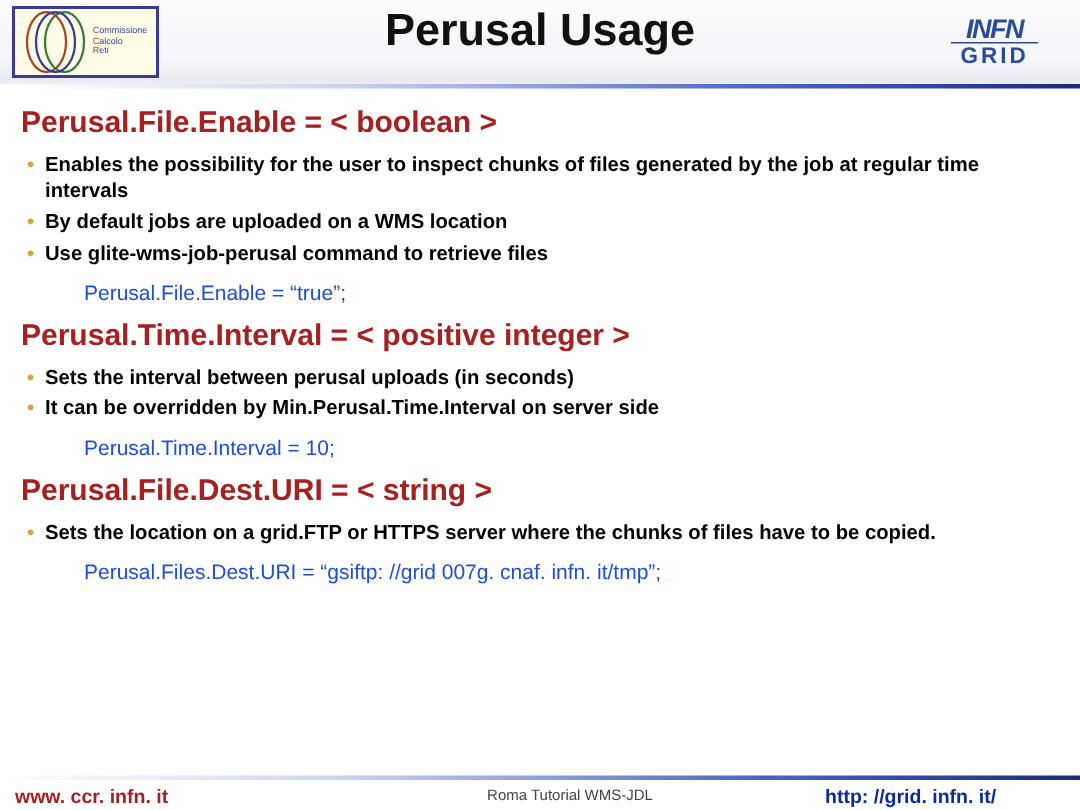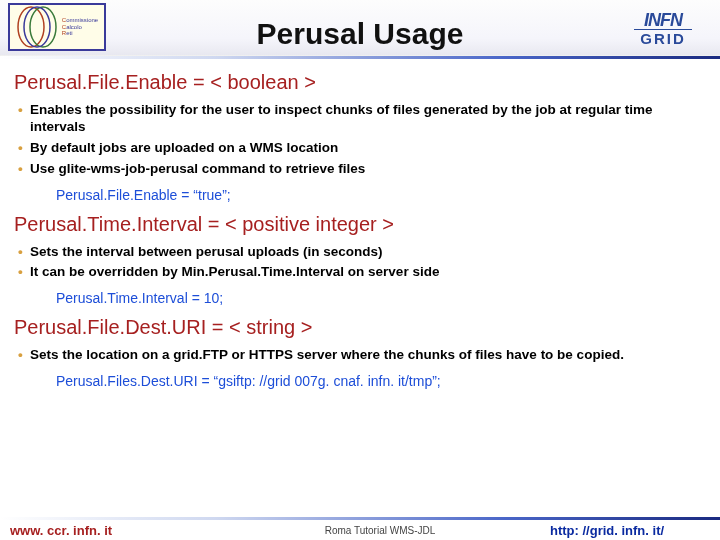--- a/index.html
+++ b/index.html
@@ -8,21 +8,21 @@
     font-family: Arial, Helvetica, sans-serif;
     width: 720px;
     height: 540px;
     overflow: hidden;
     background: #fff;
     position: relative;
   }
   .header {
     height: 56px;
     display: flex;
-    align-items: flex-end;
+    align-items: flex-start;
     padding: 4px 8px;
     background: linear-gradient(to bottom, #fdfdfd 0%, #f5f5fb 70%, #e8e8f0 100%);
     border-bottom: 1px solid rgba(0,0,0,0.05);
     gap: 12px;
   }
   .logo-left {
     width: 98px;
     height: 48px;
     border: 2px solid #3a3a9a;
     background: #fffde8;
@@ -78,21 +78,21 @@
   .gradbar {
     height: 3px;
     background: linear-gradient(to right, #ffffff 0%, #cfd8f0 30%, #4a66c8 70%, #1a2a80 100%);
   }
   .content {
     padding: 8px 14px 0 14px;
   }
   .attr {
     color: #a62020;
     font-size: 20px;
-    font-weight: normal;
+    font-weight: bold;
     margin: 4px 0 6px 0;
   }
   ul.bullets {
     list-style: none;
     padding: 0 0 0 4px;
     margin: 0 0 4px 0;
   }
   ul.bullets li {
     font-size: 13.5px;
     font-weight: bold;

